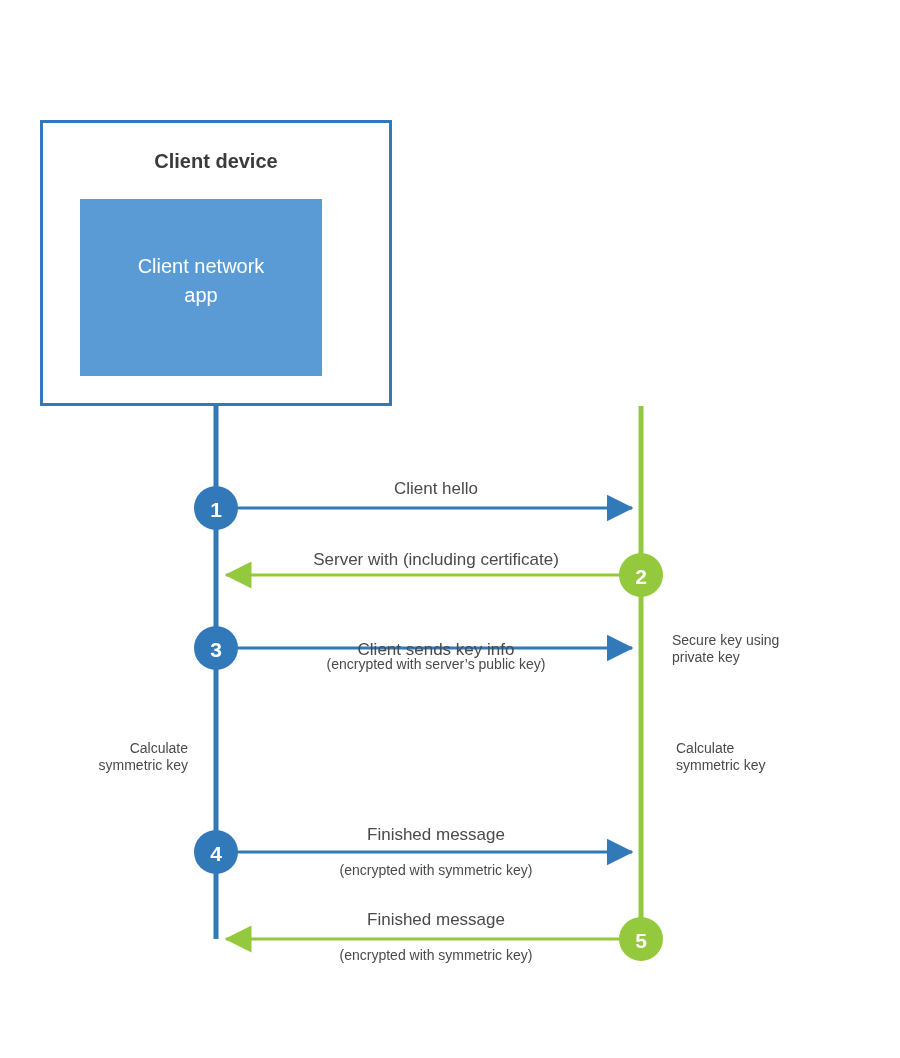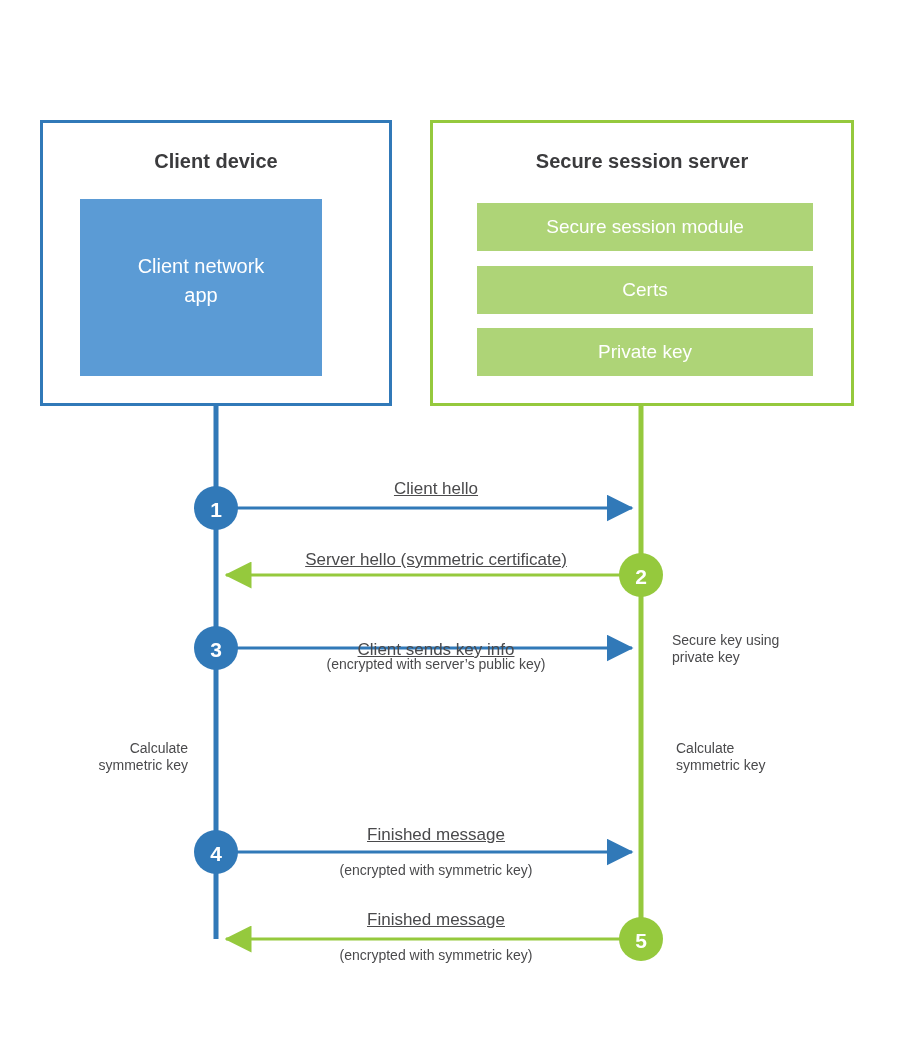--- a/index.html
+++ b/index.html
@@ -113,21 +113,20 @@
     dominant-baseline: central;
   }
 
   
   .msg-label {
     position: absolute;
     font-size: 17px;
     color: #4a4a4c;
     white-space: nowrap;
     text-align: center;
-    text-decoration: underline;
   }
   .msg-sub {
     position: absolute;
     font-size: 14px;
     color: #4a4a4c;
     white-space: nowrap;
     text-align: center;
   }
   .side-note {
     position: absolute;
@@ -144,26 +143,20 @@
 
 <div id="diagram-root">
 
 
   <div class="panel panel-client">
     <div class="panel-title">Client device</div>
     <div class="app-block">Client network
 app</div>
   </div>
 
-  <div class="panel panel-server">
-    <div class="panel-title">Secure session server</div>
-    <div class="server-bar server-bar-0">Secure session module</div>
-    <div class="server-bar server-bar-1">Certs</div>
-    <div class="server-bar server-bar-2">Private key</div>
-  </div>
 
   <svg id="seq-svg" viewBox="0 0 900 1058">
     <defs>
       <marker id="arrow-blue" markerWidth="9" markerHeight="9" refX="8.5" refY="4.5" orient="auto" markerUnits="strokeWidth">
         <path d="M0,0 L9,4.5 L0,9 z" fill="#3179b8"></path>
       </marker>
       <marker id="arrow-green" markerWidth="9" markerHeight="9" refX="8.5" refY="4.5" orient="auto" markerUnits="strokeWidth">
         <path d="M0,0 L9,4.5 L0,9 z" fill="#95c93d"></path>
       </marker>
     </defs>
@@ -198,21 +191,21 @@
       <text class="step-num" x="216" y="853">4</text>
     </g>
     <g>
       <circle cx="641" cy="939" r="22" fill="#95c93d"></circle>
       <text class="step-num" x="641" y="940">5</text>
     </g>
   </svg>
 
   <div class="msg-label" style="left:228px; top:479px; width:416px;">Client hello</div>
 
-  <div class="msg-label" style="left:228px; top:550px; width:416px;">Server hello (symmetric certificate)</div>
+  <div class="msg-label" style="left:228px; top:550px; width:416px;">Server with (including certificate)</div>
 
   <div class="msg-label" style="left:228px; top:640px; width:416px;">Client sends key info</div>
   <div class="msg-sub" style="left:228px; top:656px; width:416px;">(encrypted with server’s public key)</div>
 
   <div class="msg-label" style="left:228px; top:825px; width:416px;">Finished message</div>
   <div class="msg-sub" style="left:228px; top:862px; width:416px;">(encrypted with symmetric key)</div>
 
   <div class="msg-label" style="left:228px; top:910px; width:416px;">Finished message</div>
   <div class="msg-sub" style="left:228px; top:947px; width:416px;">(encrypted with symmetric key)</div>
 

